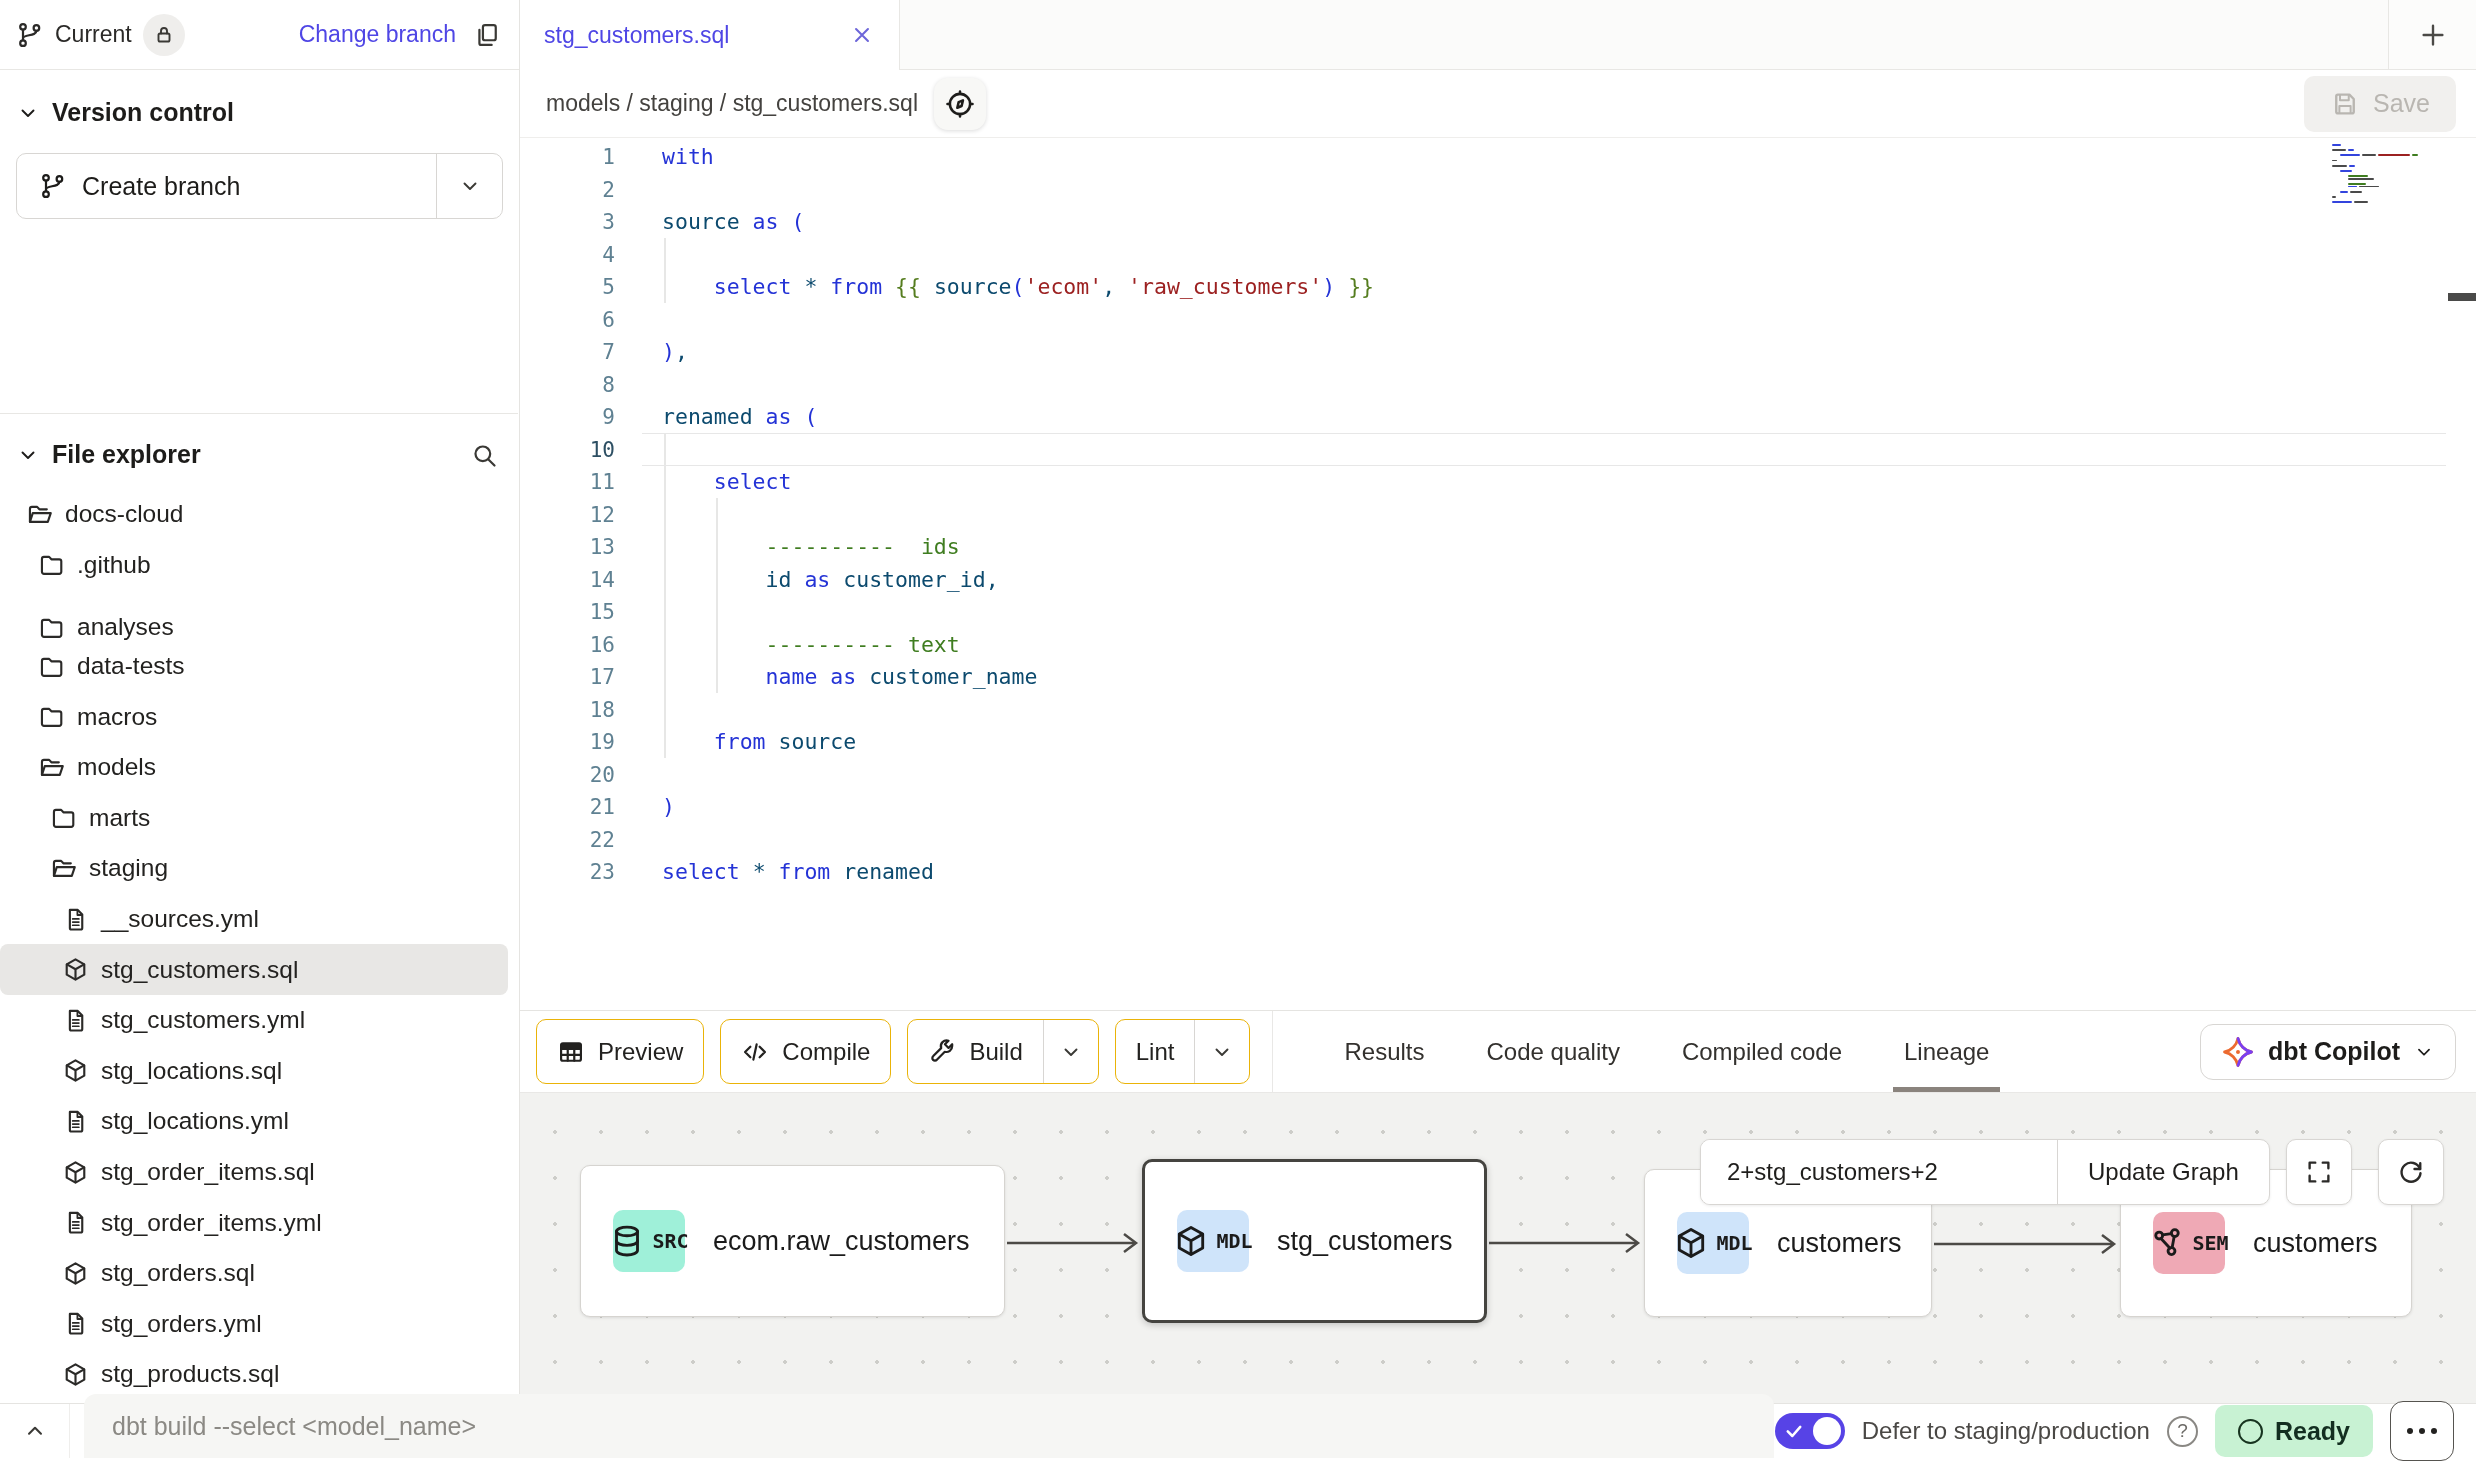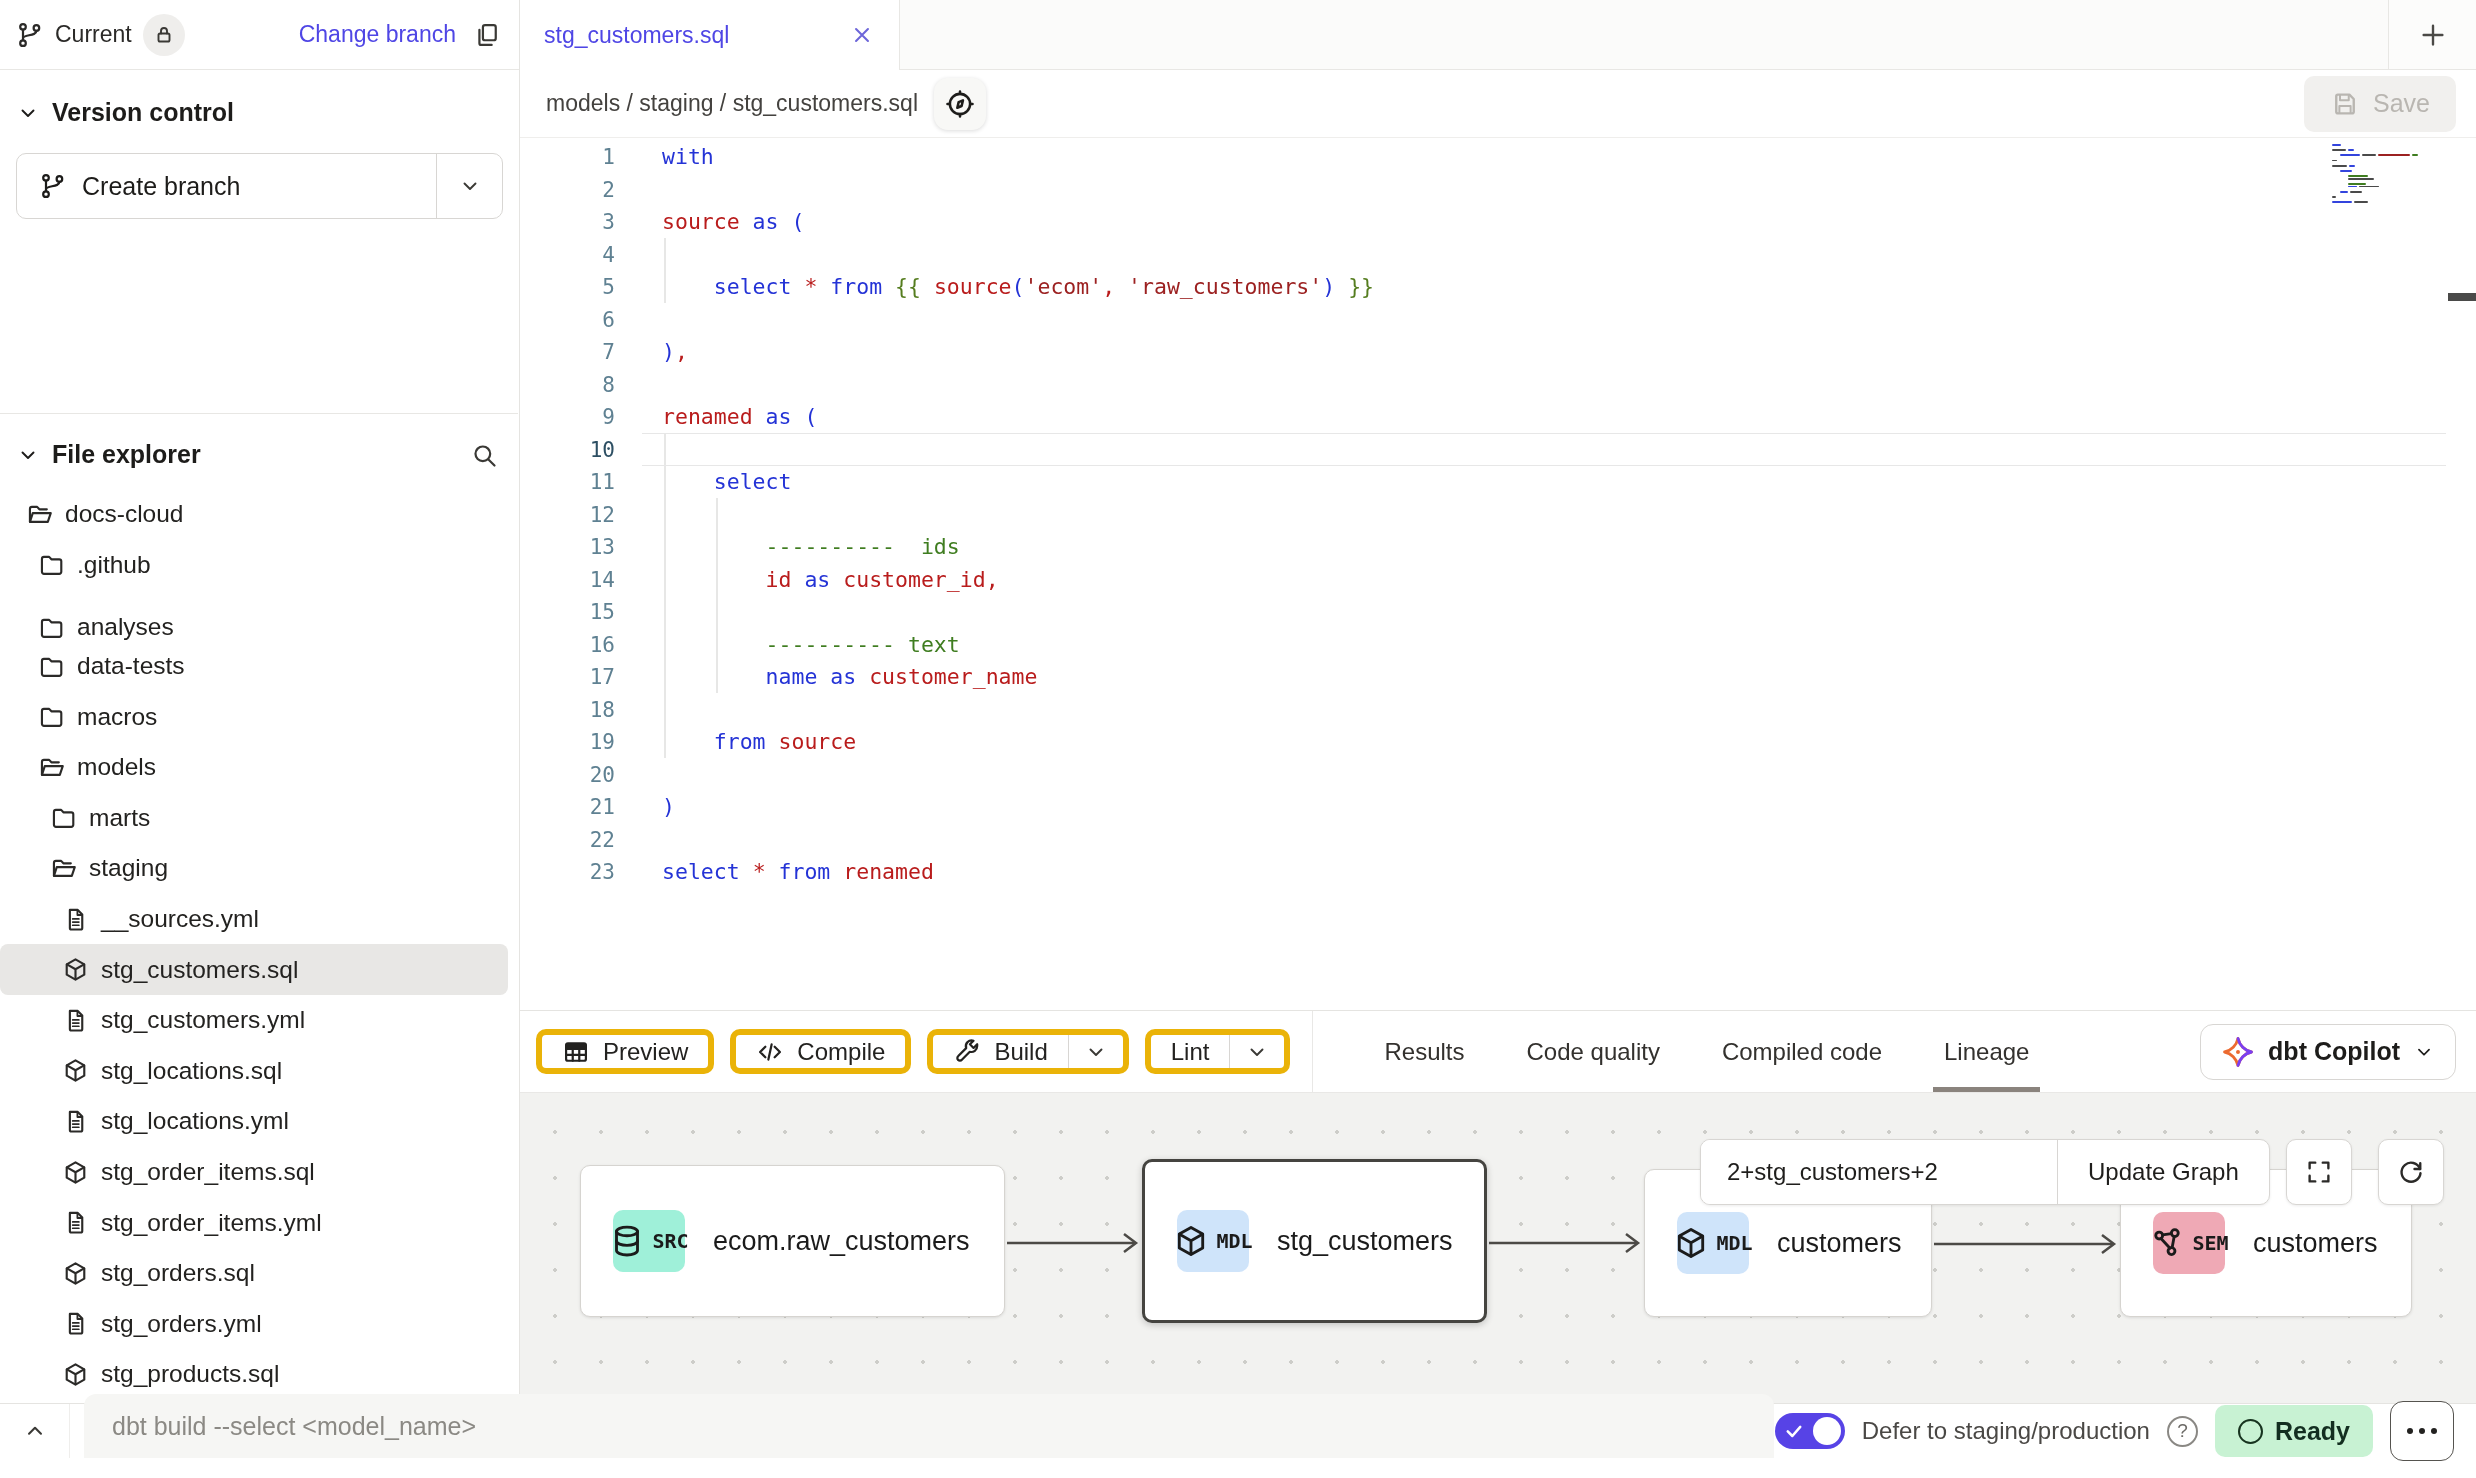--- a/index.html
+++ b/index.html
@@ -40,31 +40,31 @@
   .save-btn { margin-left:auto; height:56px; padding:0 26px; border-radius:10px; background:#f1f0ee; color:#b9b6b1; font-size:25px; display:flex; align-items:center; gap:13px; cursor:pointer; }
 
   
   .editor { position:absolute; left:520px; top:138px; right:0; height:872px; background:#fff; overflow:hidden; }
   .code { position:absolute; left:0; top:3px; right:0; font-family:"DejaVu Sans Mono", monospace; font-size:21.5px; line-height:32.5px; }
   .cl { display:flex; height:32.5px; position:relative; z-index:2; }
   .ln { width:95px; text-align:right; color:#5f8192; font-size:21px; flex:none; }
   .ln.active { color:#2d4f63; }
   .lt { padding-left:47px; white-space:pre; color:#1a1a1a; }
   .kw { color:#2433d6;margin-top:12px; } .str { color:#9c2121; } .cm { color:#3f7d20; }
-  .jj { color:#557d1f; } .br { color:#2433d6; } .op,.id,.pl,.ws { color:#b91c1c; }
+  .jj { color:#557d1f; } .br { color:#2433d6; } .op,.id,.pl,.ws { color:#0c4a6e; }
   .guide { position:absolute; width:1.5px; background:#e7e7e6; z-index:1; }
   .cur-line { position:absolute; left:122px; right:30px; top:295px; height:33px; border-top:1.5px solid #e7e7e7; border-bottom:1.5px solid #e7e7e7; z-index:1; }
   .minimap { position:absolute; right:32px; top:6px; width:112px; z-index:3; cursor:pointer; }
   .mm-line { height:2.6px; display:flex; gap:2px; }
   .mm-seg { height:1.9px; border-radius:1px; }
   .resize-dash { position:absolute; right:0; top:155px; width:28px; height:8px; background:#4a4a49; z-index:4; cursor:row-resize; }
 
   
   .toolbar { position:absolute; left:520px; top:1010px; right:0; height:83px; background:#fff; border-top:1px solid #e5e4e1; border-bottom:1px solid #e9e8e6; display:flex; align-items:center; padding-left:16px; }
-  .tb-btn { height:45px; border:6px solid #eab308; border-radius:10px; background:#fff; display:flex; align-items:stretch; margin-right:16px; overflow:hidden; cursor:pointer; }
+  .tb-btn { height:65px; border:1px solid #eab308; border-radius:10px; background:#fff; display:flex; align-items:stretch; margin-right:16px; overflow:hidden; cursor:pointer; }
   .tb-seg { display:flex; align-items:center; gap:13px; padding:0 20px; font-size:24px; color:#232220; }
   .tb-caret { display:flex; align-items:center; padding:0 15px; border-left:1px solid #d8d6d3; color:#3a3935; }
   .tb-sep { width:1px; align-self:stretch; background:#e9e8e6; margin-left:6px; }
   .ptabs { display:flex; height:100%; margin-left:40px; }
   .ptab { position:relative; display:flex; align-items:center; padding:0 31px; font-size:24px; color:#33312e; cursor:pointer; }
   .ptab.active::after { content:""; position:absolute; left:20px; right:20px; bottom:0; height:5px; background:#8a837d; }
   .copilot-btn { margin-left:auto; margin-right:20px; height:56px; border:1px solid #d8d6d3; border-radius:13px; display:flex; align-items:center; gap:13px; padding:0 20px; font-size:25px; font-weight:600; color:#1d1c1a; background:#fff; cursor:pointer; }
 
   
   .lineage { position:absolute; left:520px; top:1093px; right:0; height:310px; background:#f2f2f0; background-image:radial-gradient(#cdcdc9 1.6px, transparent 1.7px); background-size:46px 46px; background-position:12px 16px; overflow:hidden; }

